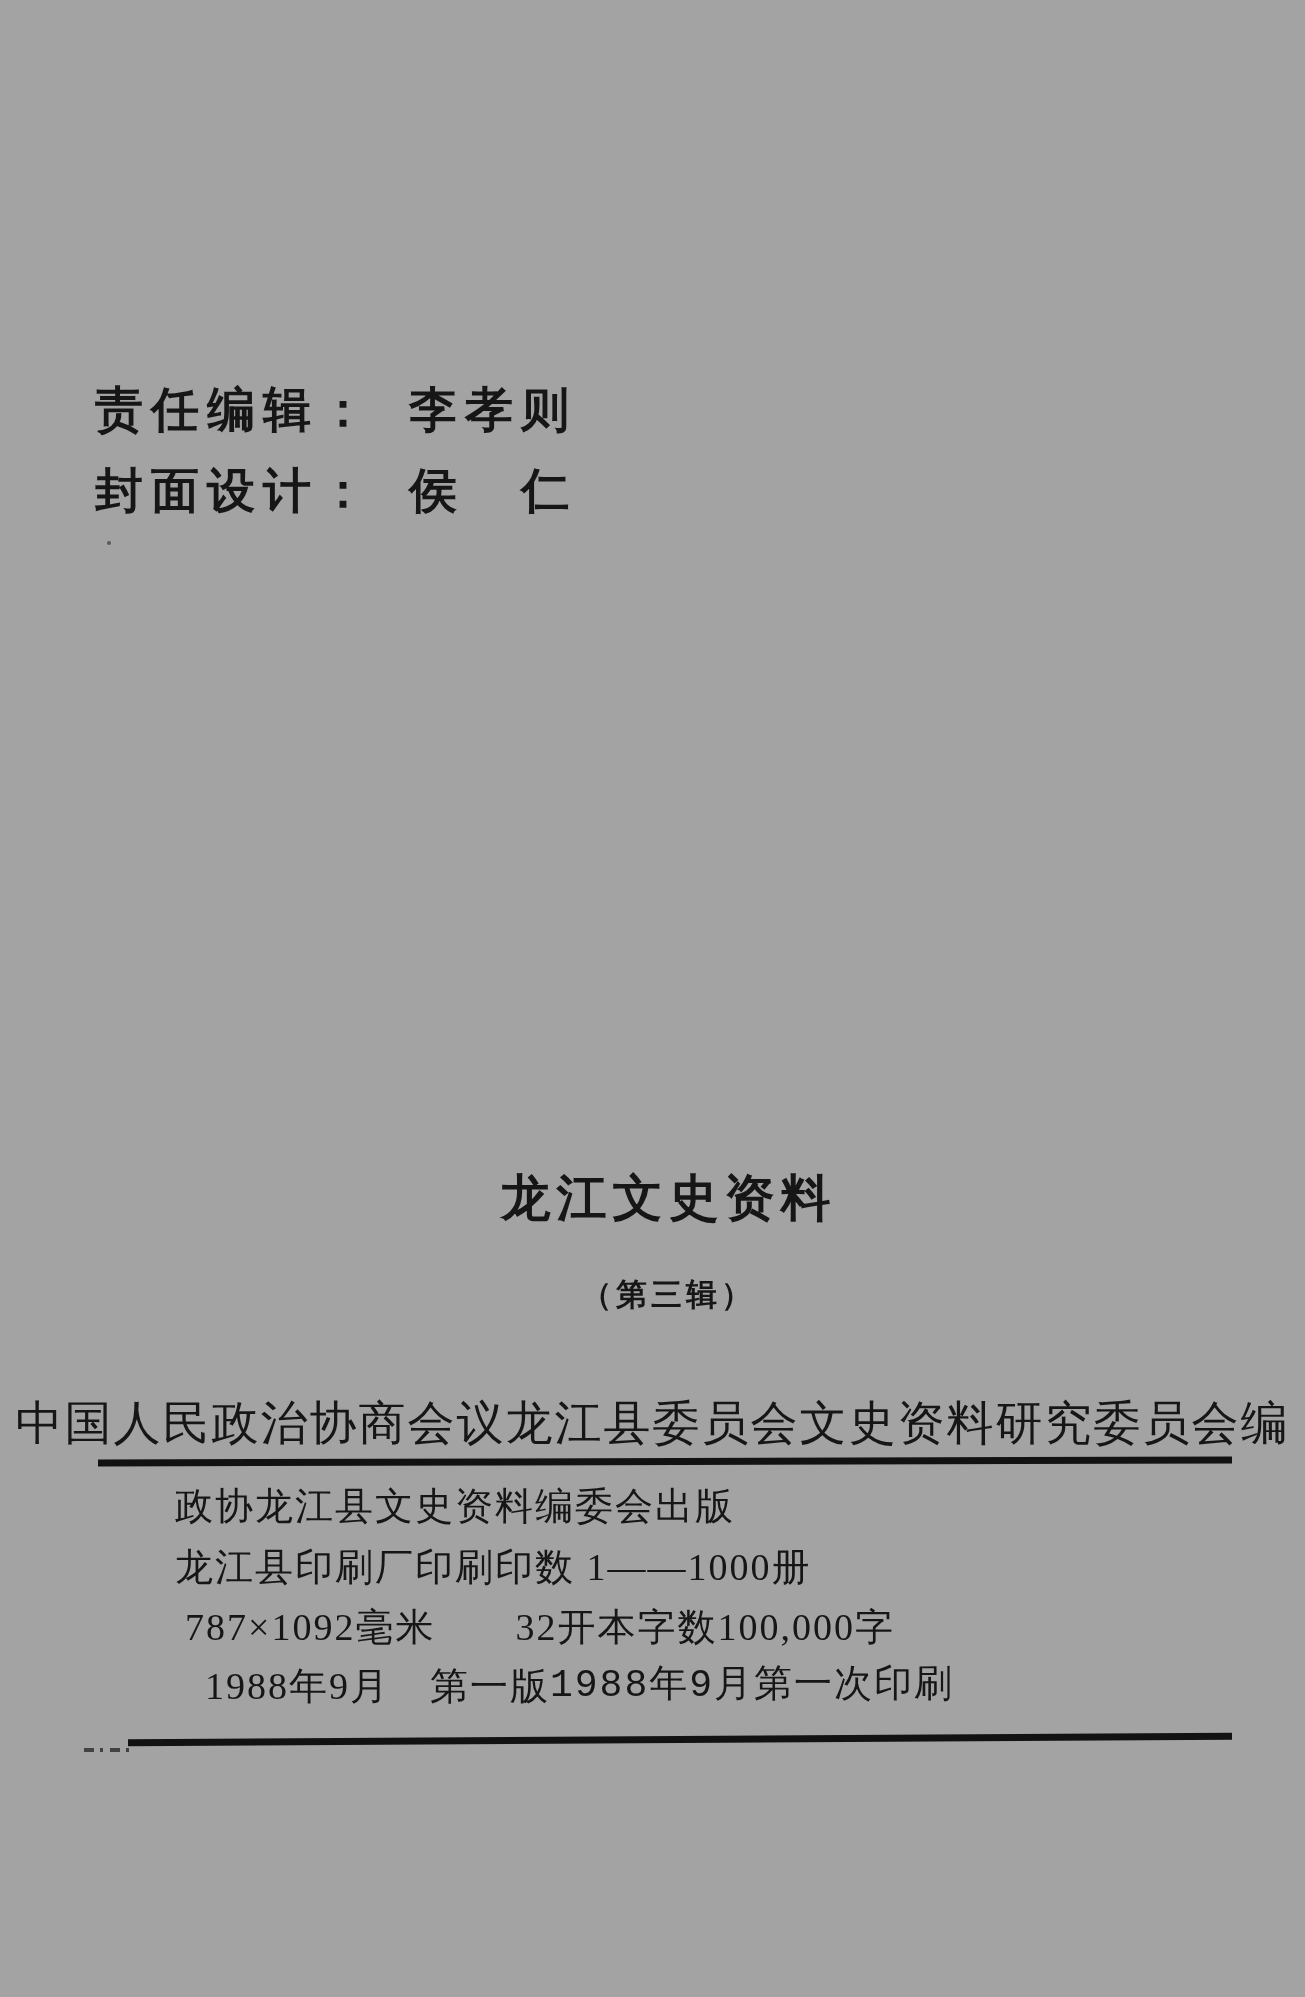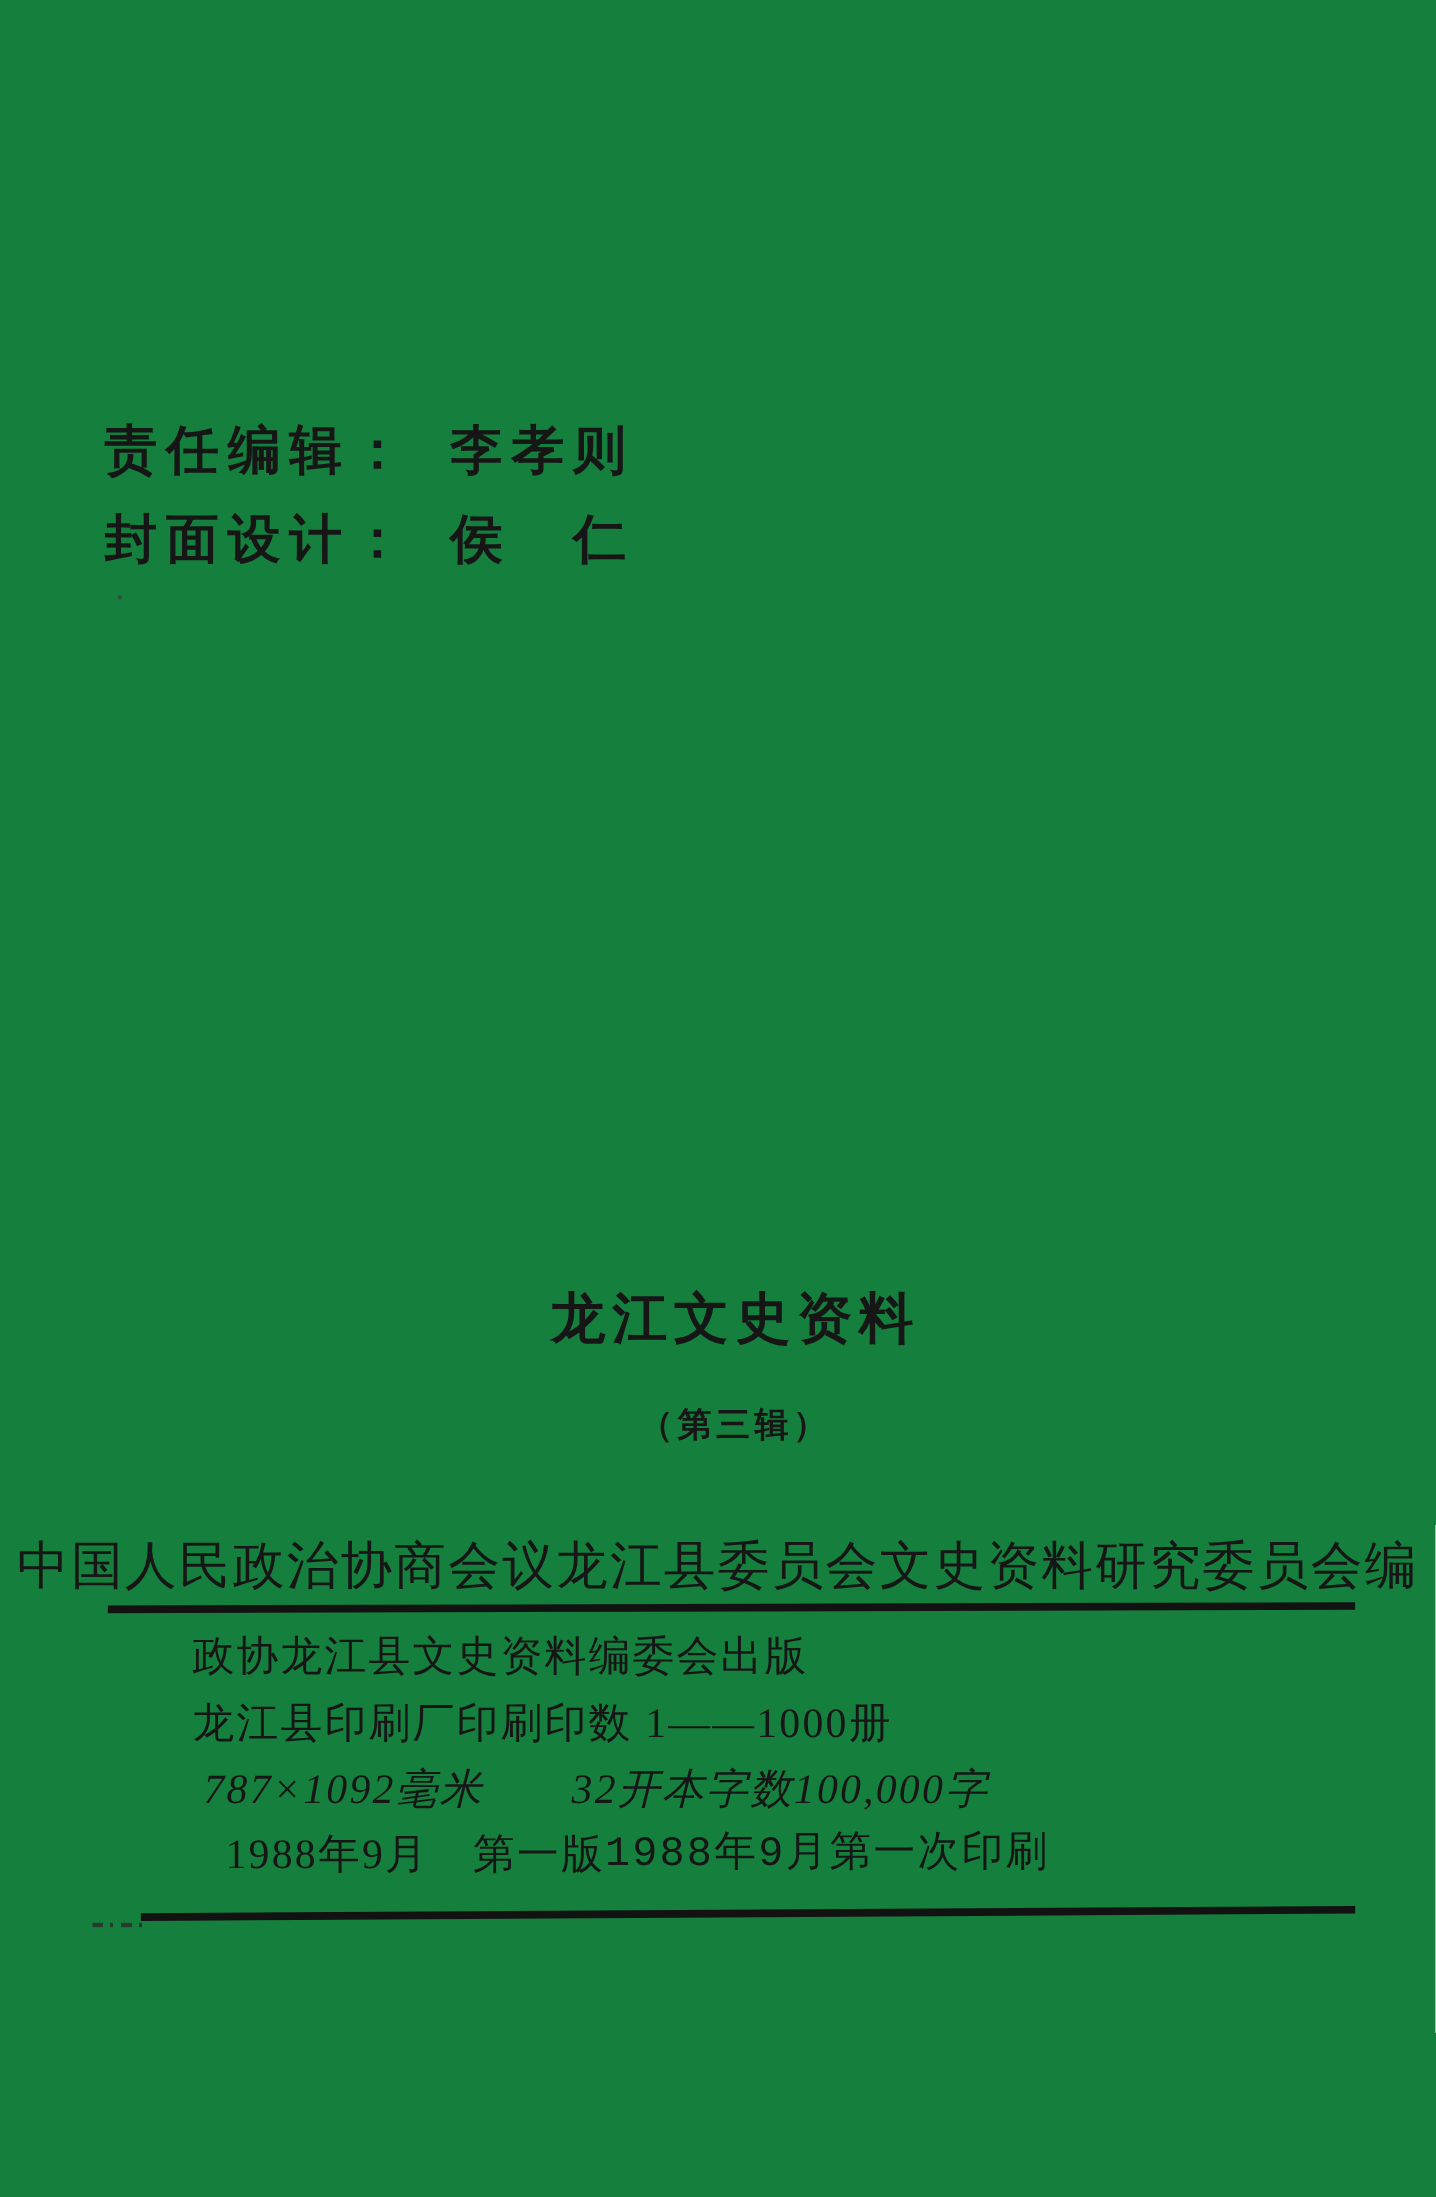--- a/index.html
+++ b/index.html
@@ -4,21 +4,21 @@
 <style>
   html, body {
     margin: 0;
     padding: 0;
     background: #ffffff;
   }
   .page {
     position: relative;
     width: 1305px;
     height: 1997px;
-    background: #15803d;
+    background: #a3a3a3;
     color: #161616;
     font-family: "Liberation Serif", "DejaVu Serif", serif;
     overflow: hidden;
   }
 
   
   .credits {
     position: absolute;
     left: 95px;
     top: 369px;
@@ -105,21 +105,21 @@
     width: 100%;
     display: flex;
     justify-content: flex-start;
     font-size: 38px;
     line-height: 44px;
     letter-spacing: 2px;
     white-space: nowrap;
   }
   .row-pub   { top: 0px; }
   .row-print { top: 61px; }
-  .row-size  { top: 121px; font-style: italic; }
+  .row-size  { top: 121px; }
   .row-date  { top: 180px; }
   .row-pub  .cell-left  { margin-left: 75px; }
   .row-print .cell-left { margin-left: 75px; }
   .row-size .cell-left  { margin-left: 85px; }
   .row-date .cell-left  { margin-left: 105px; }
   .row-print .cell-right { margin-right: 48px; }
   .row-size .cell-right  { margin-right: 36px; }
   .row-date .cell-right  { margin-right: 18px; font-family: Liberation Mono, monospace; }
 
   

